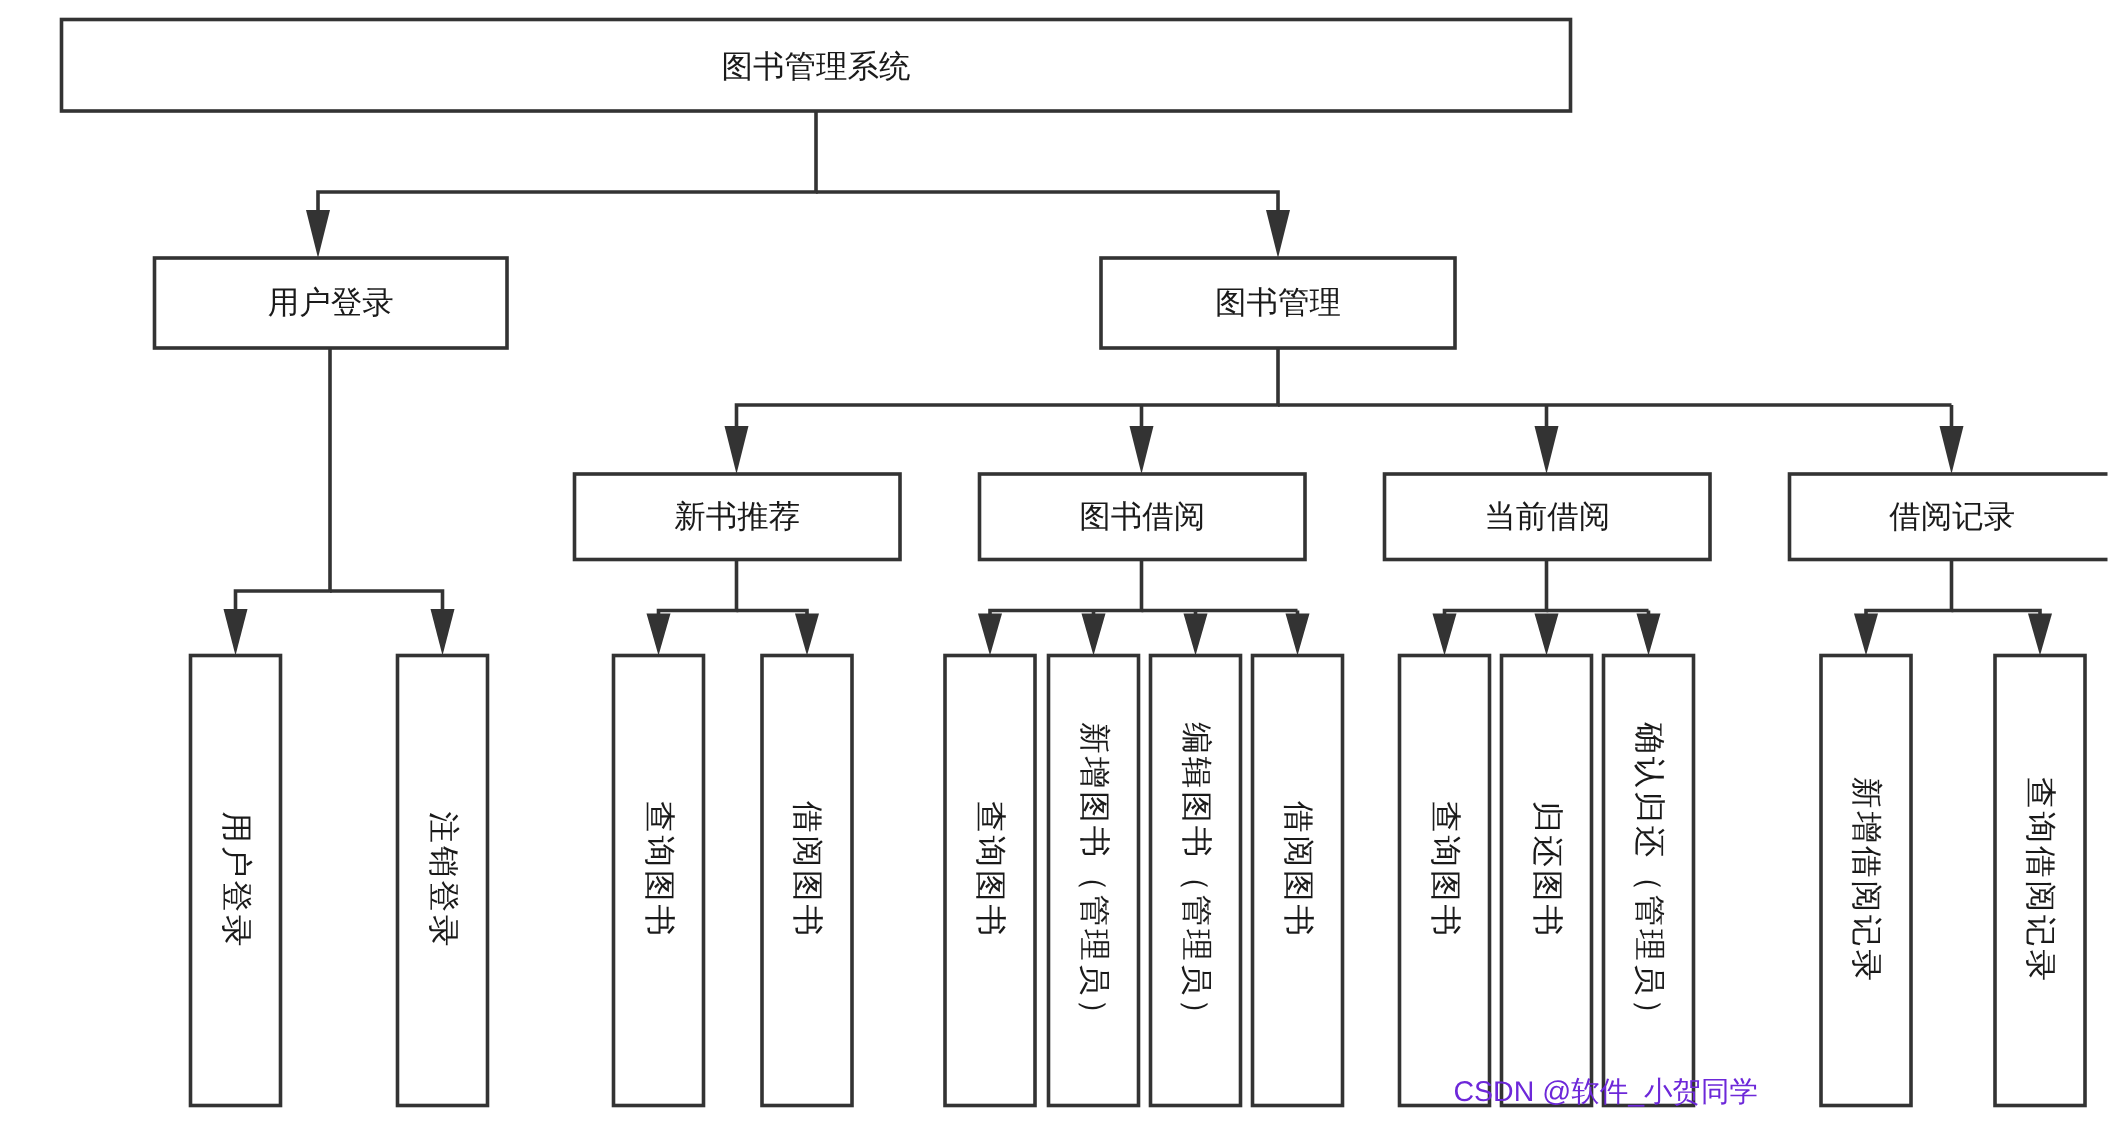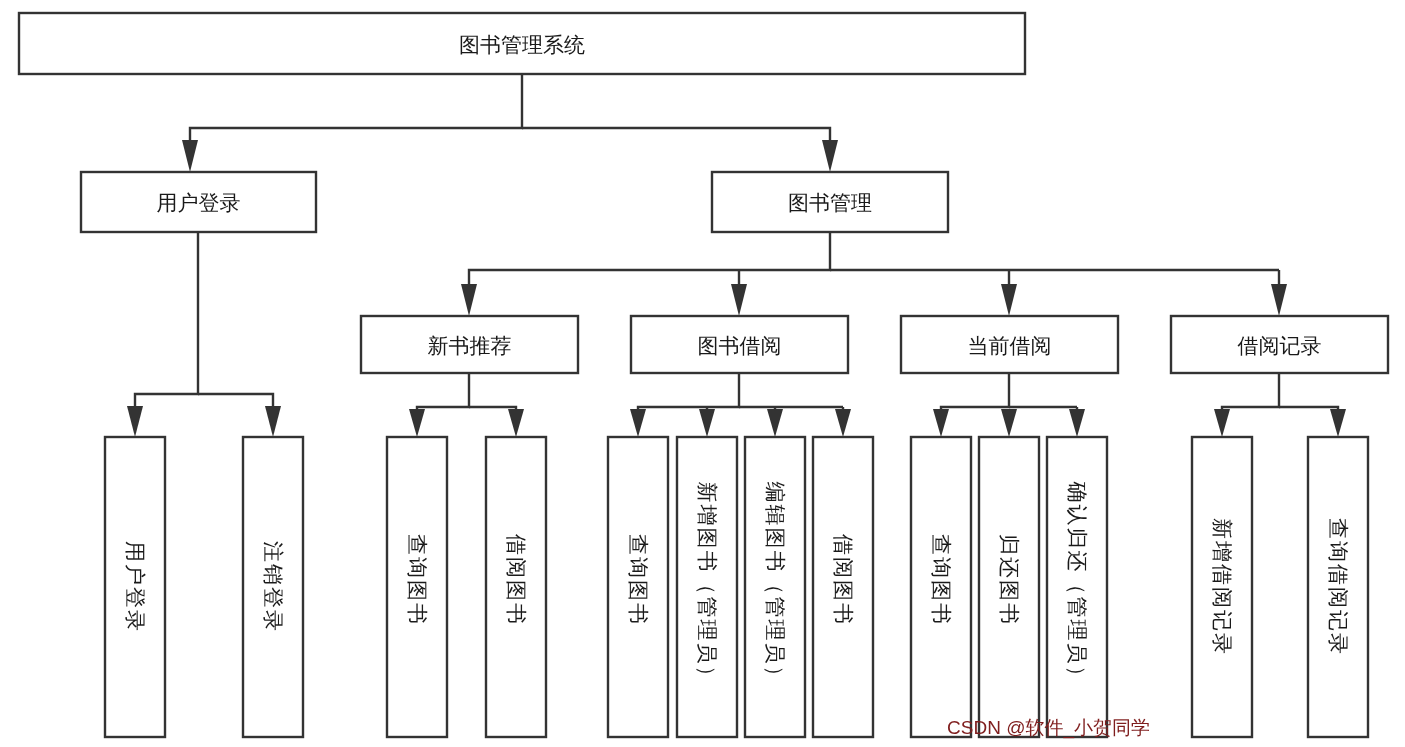--- a/index.html
+++ b/index.html
@@ -13,20 +13,21 @@
     font-family: "Liberation Sans", "DejaVu Sans", sans-serif;
     position: relative;
     overflow: hidden;
   }
   #diagram-root {
     position: absolute;
     left: 0;
     top: 0;
     width: 1158px;
     height: 747px;
+    padding-left: 22px;
   }
   svg.flow {
     display: block;
     width: 1405px;
     height: 747px;
   }
   .node-box {
     fill: #ffffff;
     stroke: #333333;
     stroke-width: 2.4;
@@ -54,21 +55,21 @@
   .arrow-head {
     fill: #333333;
     stroke: none;
   }
   .watermark {
     position: absolute;
     right: 8px;
     bottom: 6px;
     font-family: "Liberation Sans", "DejaVu Sans", sans-serif;
     font-size: 19px;
-    color: #7f1d1d;
+    color: #6d28d9;
     white-space: nowrap;
     user-select: none;
   }
 </style>
 </head>
 <body>
 
 <div id="diagram-root">
   <svg class="flow" viewBox="0 0 1405 747" xmlns="http://www.w3.org/2000/svg">
 

